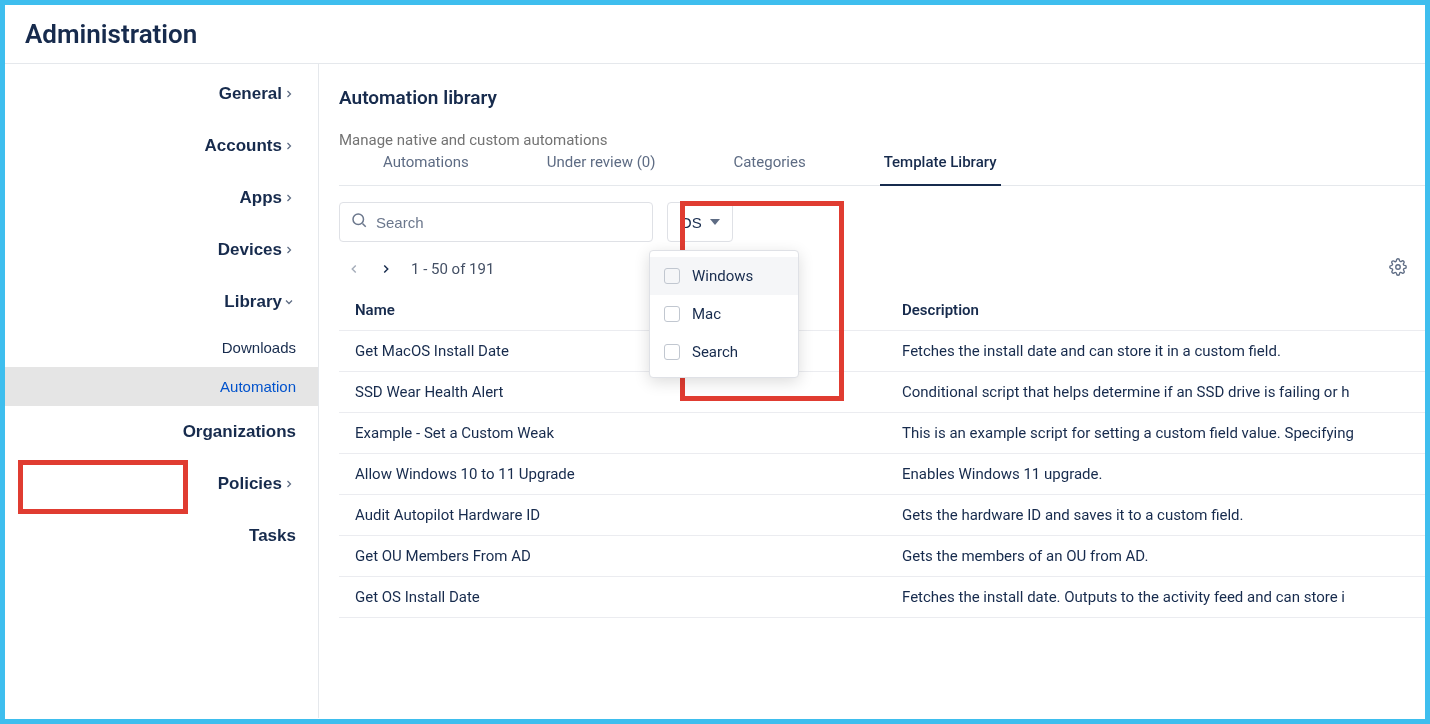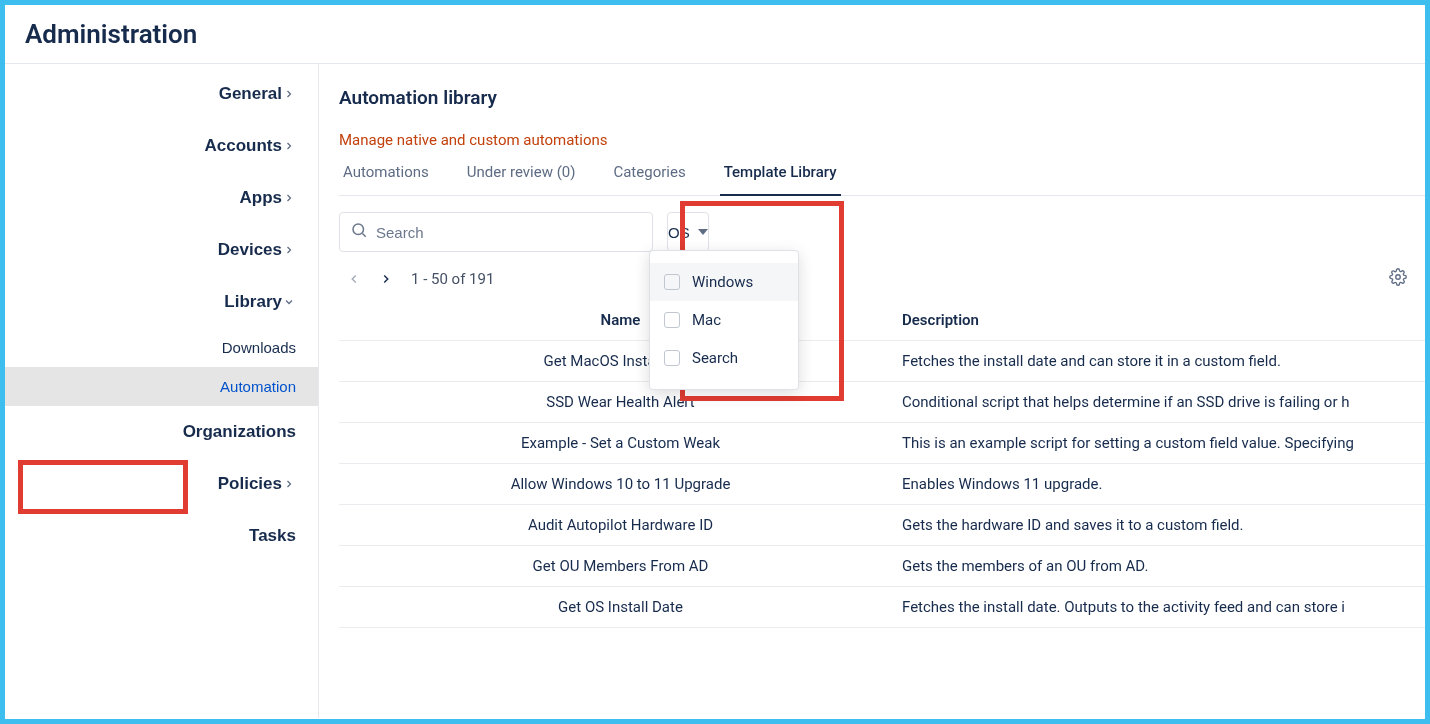--- a/index.html
+++ b/index.html
@@ -94,35 +94,36 @@
       position: relative;
       overflow: hidden;
     }
     .main h2 {
       font-size: 19px;
       font-weight: 600;
       margin-bottom: 22px;
     }
     .main .subtitle {
       font-size: 15px;
-      color: #c2410c;
-      margin-bottom: 14px;
+      color: #737373;
+      margin-bottom: 4px;
     }
     .tabs {
       display: flex;
       gap: 30px;
       border-bottom: 1px solid #e5e8ec;
       margin-right: -20px;
     }
     .tab {
       padding: 0 4px 14px 4px;
       font-size: 15px;
       color: #5e6c84;
       cursor: pointer;
       position: relative;
+      margin-left: 40px;
     }
     .tab.active {
       color: #172b4d;
       font-weight: 500;
     }
     .tab.active::after {
       content: "";
       position: absolute;
       left: 0;
       right: 0;
@@ -157,42 +158,42 @@
     .search-box input::placeholder {
       color: #6b778c;
     }
     .os-button {
       display: inline-flex;
       align-items: center;
       gap: 8px;
       border: 1px solid #dfe1e6;
       border-radius: 4px;
       height: 40px;
-      padding: 0 0;
+      padding: 0 12px;
       cursor: pointer;
       background: #fff;
       font-size: 15px;
       color: #172b4d;
     }
     .os-button .tri {
       width: 0; height: 0;
       border-left: 5px solid transparent;
       border-right: 5px solid transparent;
       border-top: 6px solid #5e6c84;
     }
     .dropdown {
       position: absolute;
       left: 330px;
       top: 186px;
       width: 150px;
       background: #fff;
       border: 1px solid #dfe1e6;
       border-radius: 4px;
       box-shadow: 0 4px 16px rgba(0,0,0,0.14);
-      padding: 12px 0;
+      padding: 6px 0;
       z-index: 10;
     }
     .dropdown-item {
       display: flex;
       align-items: center;
       gap: 12px;
       padding: 10px 14px;
       cursor: pointer;
       font-size: 15px;
     }
@@ -239,21 +240,20 @@
     }
     .table-header {
       font-weight: 600;
       color: #172b4d;
     }
     .col-name {
       width: 555px;
       padding: 11px 8px 11px 16px;
       flex-shrink: 0;
       font-size: 15px;
-      text-align: center;
     }
     .col-desc {
       flex: 1;
       padding: 11px 0 11px 8px;
       white-space: nowrap;
       overflow: hidden;
       font-size: 15px;
       color: #172b4d;
     }
     .table-header .col-name, .table-header .col-desc {

